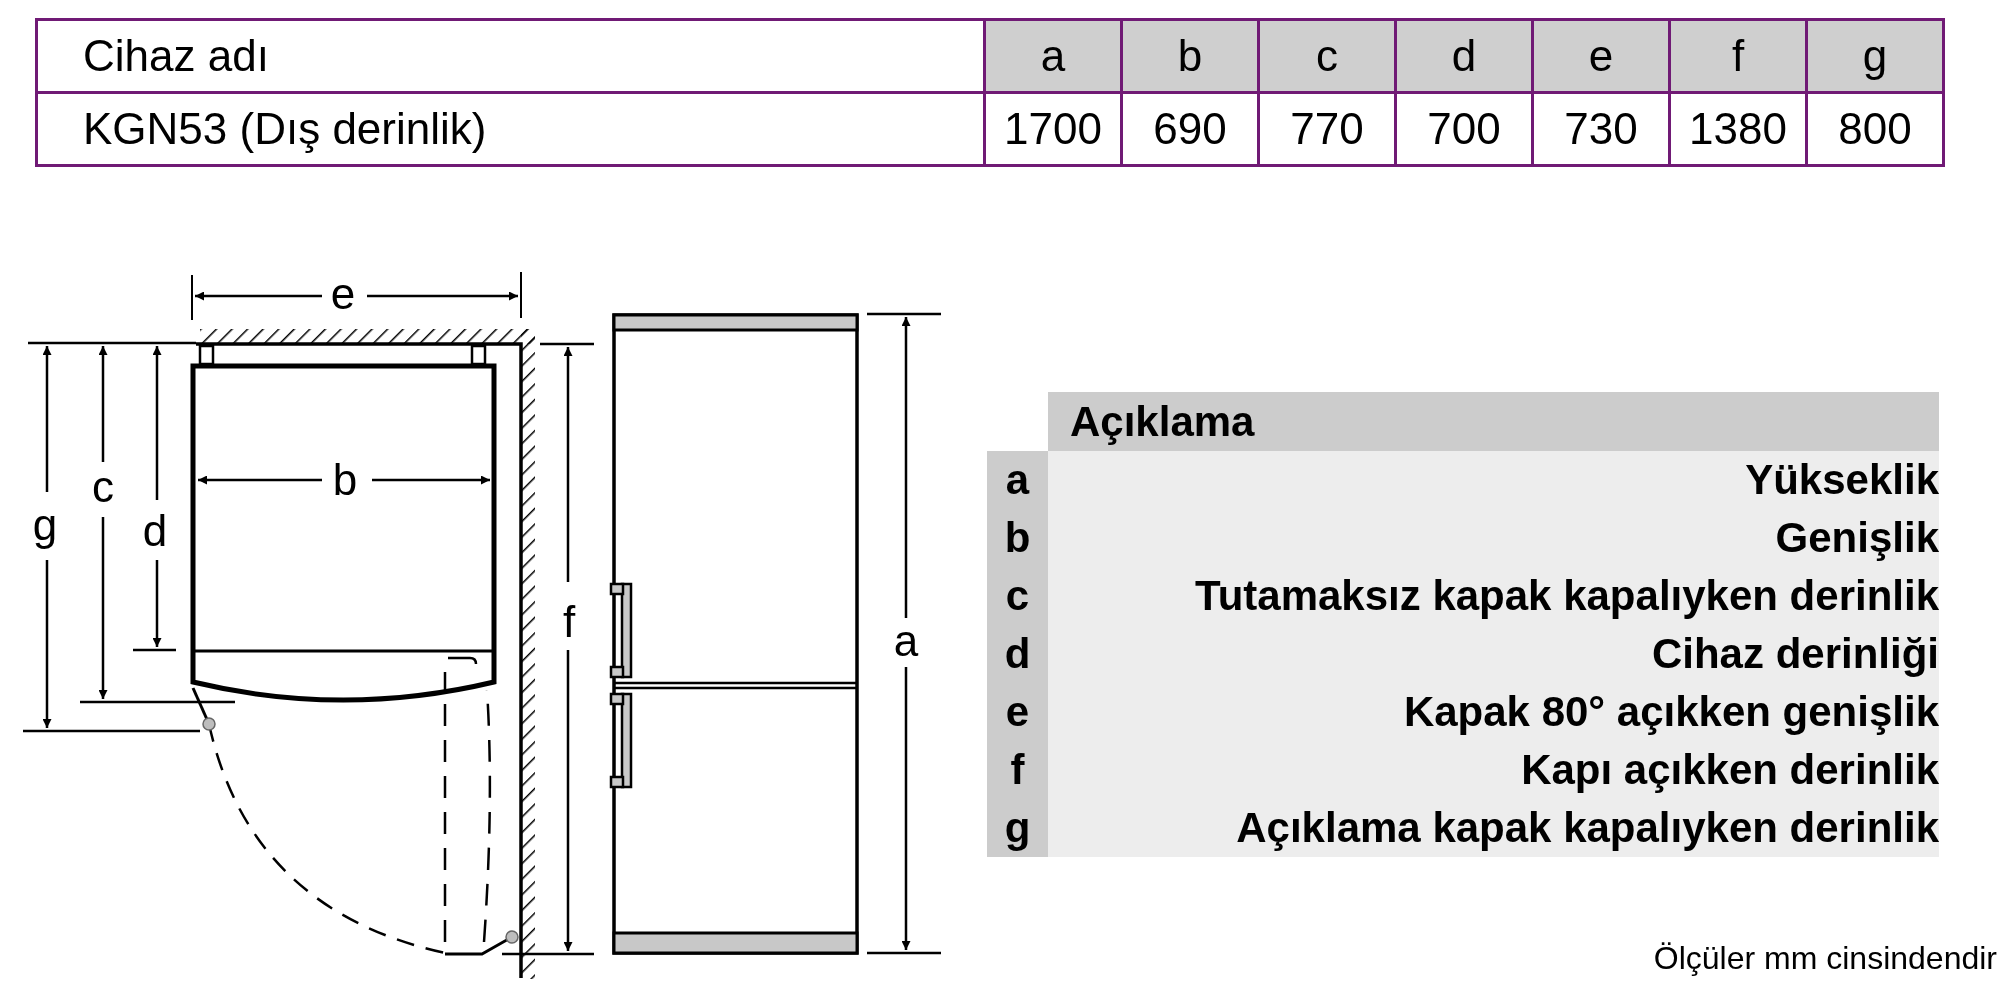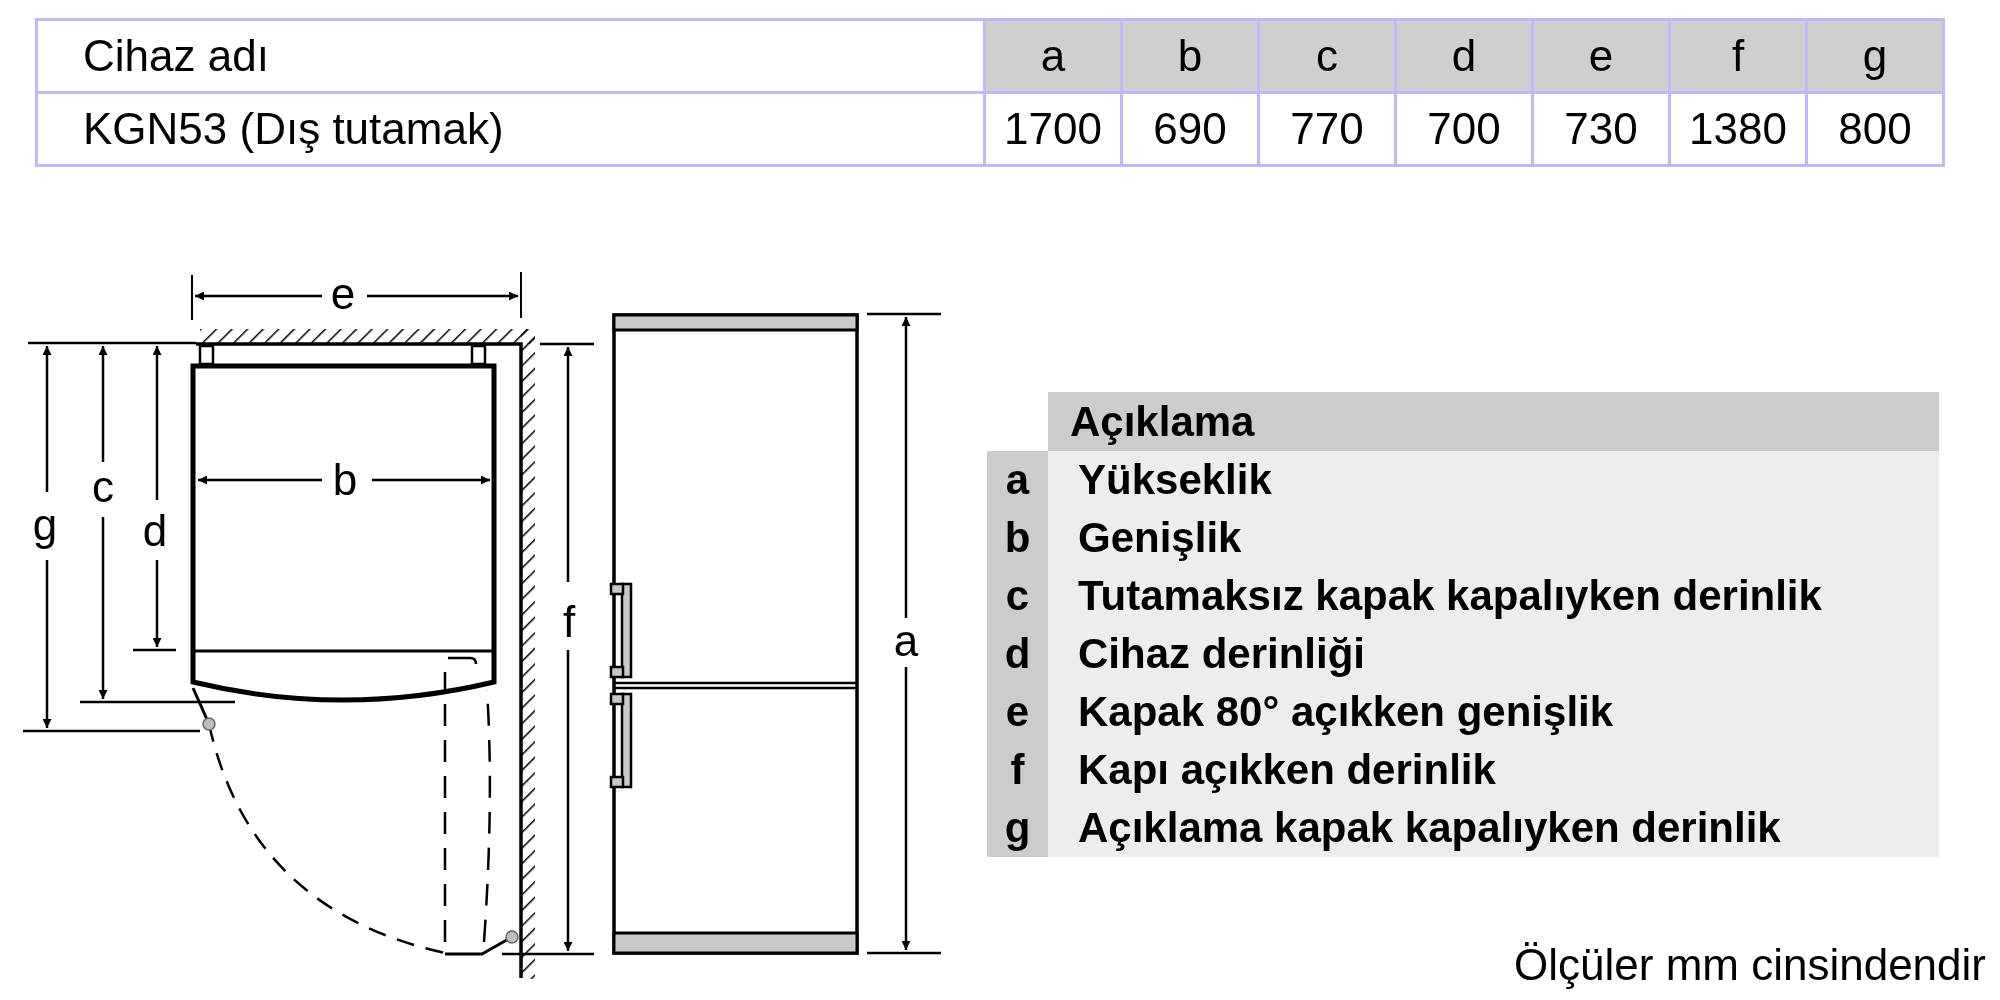--- a/index.html
+++ b/index.html
@@ -1,50 +1,50 @@
 <!DOCTYPE html>
 <html><head>
 <meta charset="utf-8">
 <style>
   html, body { margin: 0; padding: 0; background: #ffffff; }
   body { width: 2000px; height: 1000px; position: relative; overflow: hidden;
          font-family: "Liberation Sans", sans-serif; color: #000; }
   .spec-table { position: absolute; left: 35px; top: 18px; border-collapse: collapse;
                 font-size: 44px; }
-  .spec-table td { border: 3px solid #c4b5fd; height: 70px; padding: 0; }
+  .spec-table td { border: 3px solid #701a75; height: 70px; padding: 0; }
   .spec-table td.name { width: 948px; padding-left: 45px; text-align: left; box-sizing: border-box; }
   .spec-table td.dim { width: 134px; text-align: center; }
   .spec-table tr.head td.dim { background: #cfcfcf; }
   .diagram { position: absolute; left: 0; top: 0; }
   .diagram text { font-family: "Liberation Sans", sans-serif; font-size: 44px; fill: #000; }
   .legend { position: absolute; left: 987px; top: 392px; width: 952px; font-weight: bold; }
   .legend-head { margin-left: 61px; height: 59px; background: #cccccc; font-size: 42px;
                  line-height: 59px; padding-left: 22px; box-sizing: border-box; }
   .legend-row { display: flex; height: 58px; font-size: 42px; line-height: 58px; }
   .legend-key { width: 61px; background: #cccccc; text-align: center; }
-  .legend-desc { flex: 1; background: #ededed; padding-left: 30px; }
-  .footnote { position: absolute; right: 14px; top: 940px; font-size: 44px; }
+  .legend-desc { flex: 1; background: #ededed; padding-left: 30px; text-align: right; }
+  .footnote { position: absolute; right: 3px; top: 940px; font-size: 32px; }
 </style>
 </head>
 <body>
 
 <table class="spec-table">
   <tbody>
       <tr class="head">
     <td class="name">Cihaz adı</td>
     <td class="dim">a</td>
     <td class="dim">b</td>
     <td class="dim">c</td>
     <td class="dim">d</td>
     <td class="dim">e</td>
     <td class="dim">f</td>
     <td class="dim">g</td>
   </tr>
   <tr>
-    <td class="name">KGN53 (Dış tutamak)</td>
+    <td class="name">KGN53 (Dış derinlik)</td>
     <td class="dim">1700</td>
     <td class="dim">690</td>
     <td class="dim">770</td>
     <td class="dim">700</td>
     <td class="dim">730</td>
     <td class="dim">1380</td>
     <td class="dim">800</td>
   </tr>
 </tbody>
   </table>

